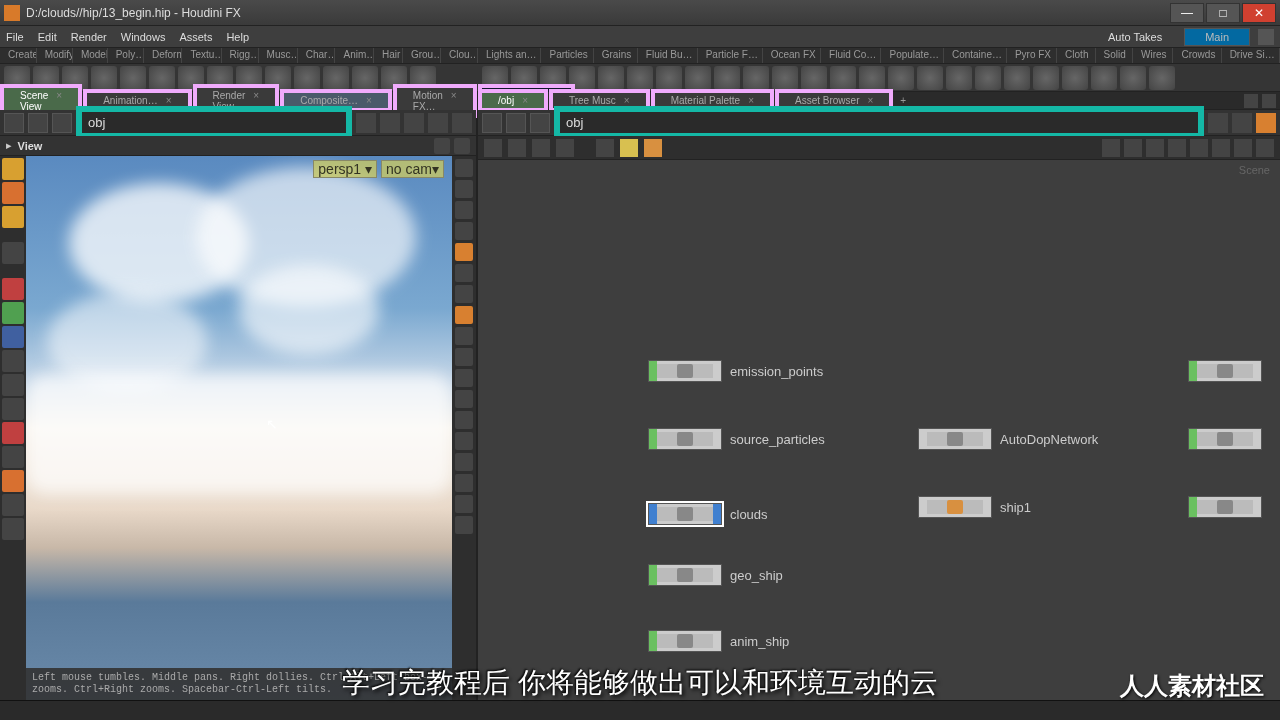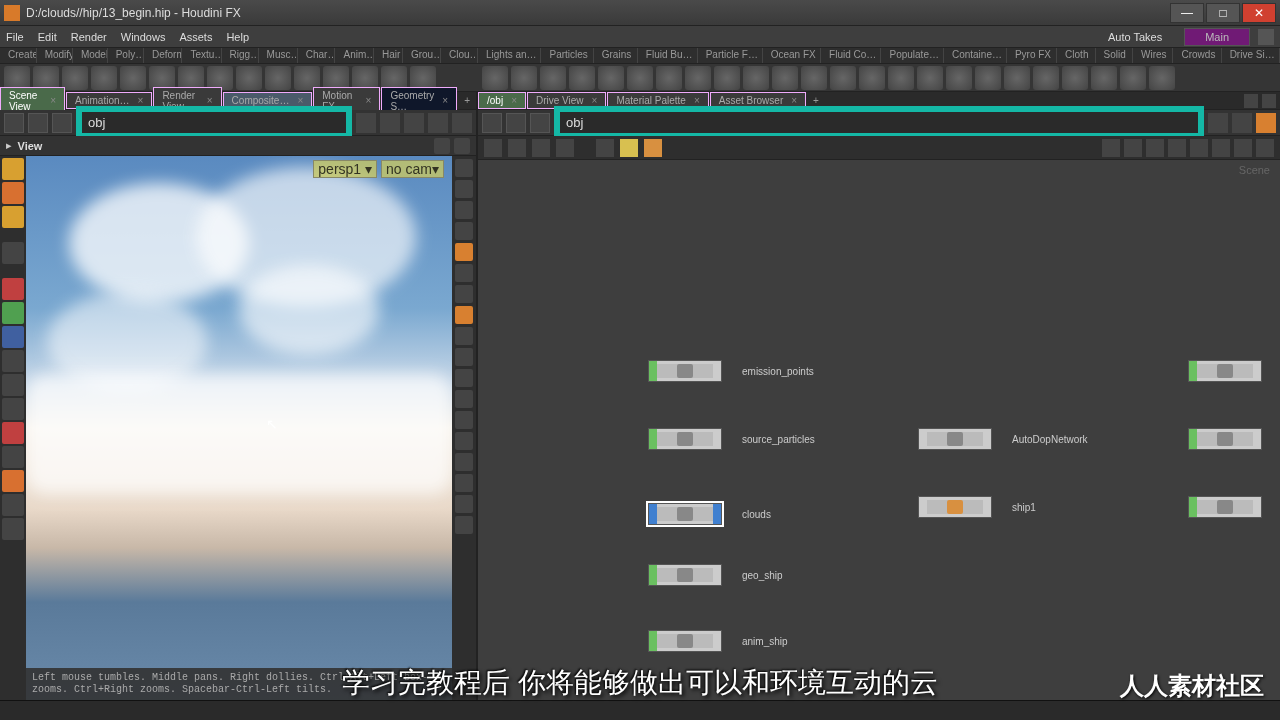--- a/index.html
+++ b/index.html
@@ -6,30 +6,30 @@
 body { width:1280px; height:720px; background:#3a3a3a; color:#ccc; font-size:11px; overflow:hidden; position:relative; }
 .titlebar { height:26px; background:linear-gradient(#4a4a4a,#3a3a3a); display:flex; align-items:center; padding:0 4px; border-bottom:1px solid #222; }
 .titlebar .icon { width:16px; height:16px; background:#d87a2a; margin-right:6px; }
 .titlebar .title { flex:1; color:#ddd; font-size:12px; }
 .winctrl { display:flex; }
 .winbtn { width:34px; height:20px; background:#555; border:1px solid #333; margin-left:2px; display:flex; align-items:center; justify-content:center; color:#fff; font-size:12px; }
 .winbtn.close { background:#d04030; }
 .menubar { height:22px; background:#3e3e3e; display:flex; align-items:center; padding:0 6px; border-bottom:1px solid #222; }
 .menubar span { margin-right:14px; color:#ddd; cursor:pointer; }
 .menubar .right { margin-left:auto; display:flex; align-items:center; gap:8px; }
-.menubar .take { background:#701a75; padding:2px 20px; border:1px solid #555; color:#bbb; }
+.menubar .take { background:#0369a1; padding:2px 20px; border:1px solid #555; color:#bbb; }
 .shelfrow1 { height:16px; background:#2e2e2e; display:flex; border-bottom:1px solid #222; font-size:10px; }
 .shelfrow1 .tab { padding:1px 8px; border-right:1px solid #444; color:#999; white-space:nowrap; overflow:hidden; }
 .shelfrow2 { height:28px; background:#353535; display:flex; align-items:center; border-bottom:1px solid #222; padding:0 4px; gap:4px; }
 .shelfbtn { width:26px; height:24px; background:radial-gradient(circle,#666,#444); border-radius:3px; }
 .columns { display:flex; height:608px; }
 .leftcol { width:478px; display:flex; flex-direction:column; border-right:2px solid #222; }
 .rightcol { flex:1; display:flex; flex-direction:column; }
 .tabstrip { height:18px; background:#2a2a2a; display:flex; align-items:center; font-size:10px; border-bottom:1px solid #222; }
-.tabstrip .tab { padding:2px 8px; background:#3a3a3a; margin-right:1px; color:#aaa; border:1px solid #f0abfc; display:flex; align-items:center; gap:4px; }
+.tabstrip .tab { padding:2px 16px; background:#3a3a3a; margin-right:1px; color:#aaa; border:4px solid #f0abfc; display:flex; gap:4px; }
 .tabstrip .tab.active { background:#4a6a4a; color:#fff; }
 .tabstrip .x { color:#888; margin-left:4px; }
 .tabstrip .plus { padding:2px 6px; color:#999; }
 .pathbar { height:26px; background:#333; display:flex; align-items:center; padding:0 4px; gap:4px; border-bottom:1px solid #222; }
 .pathbar .navbtn { width:20px; height:20px; background:#444; border:1px solid #555; }
 .pathbar .pathfield { flex:1; background:#2a2a2a; border:6px solid #14b8a6; padding:3px 6px; color:#ddd; font-size:13px; }
 .pathbar .toolbtn { width:20px; height:20px; background:#444; }
 .viewhdr { height:20px; background:#333; display:flex; align-items:center; padding:0 6px; border-bottom:1px solid #222; }
 .viewhdr .label { font-weight:bold; color:#ddd; }
 .viewhdr .r { margin-left:auto; display:flex; gap:4px; }
@@ -57,21 +57,21 @@
 .netbar .r { margin-left:auto; display:flex; gap:4px; }
 .network { flex:1; background:#3e3e3e; position:relative; overflow:hidden; }
 .node { position:absolute; display:flex; align-items:center; }
 .nodebox { width:74px; height:22px; background:#ccc; border:1px solid #555; display:flex; align-items:center; }
 .nodebox .flag { width:8px; height:100%; }
 .nodebox .flag.g { background:#6ac060; }
 .nodebox .flag.b { background:#4080d0; }
 .nodebox .body { flex:1; background:#bbb; display:flex; align-items:center; justify-content:center; }
 .nodebox .body .ic { width:16px; height:14px; background:#888; border-radius:2px; }
 .nodebox.sel { outline:2px solid #fff; }
-.nodelabel { margin-left:20px; color:#ccc; font-size:10px; }
+.nodelabel { margin-left:8px; color:#ccc; font-size:13px; }
 .timeline { height:20px; background:#2a2a2a; border-top:1px solid #111; }
 .subtitle { position:absolute; bottom:18px; left:0; right:0; text-align:center; color:#fff; font-size:28px; font-weight:500; text-shadow:2px 2px 4px #000,-1px -1px 2px #000; pointer-events:none; z-index:100; font-family:"Microsoft YaHei",sans-serif; }
 .watermark { position:absolute; bottom:18px; right:16px; color:#fff; font-size:24px; font-weight:bold; text-shadow:1px 1px 3px #000; z-index:101; font-family:"Microsoft YaHei",sans-serif; }
 </style>
 </head>
 <body>
 
 <div class="titlebar">
   <div class="icon"></div>
   <div class="title">D:/clouds//hip/13_begin.hip - Houdini FX</div>
@@ -282,21 +282,21 @@
     </div>
   </div>
 
   <div class="rightcol">
     <div class="tabstrip">
       <div class="tab active">
           <span>/obj</span>
           <span class="x">×</span>
         </div>
       <div class="tab">
-          <span>Drive View</span>
+          <span>Tree Musc</span>
           <span class="x">×</span>
         </div>
       <div class="tab">
           <span>Material Palette</span>
           <span class="x">×</span>
         </div>
       <div class="tab">
           <span>Asset Browser</span>
           <span class="x">×</span>
         </div>

